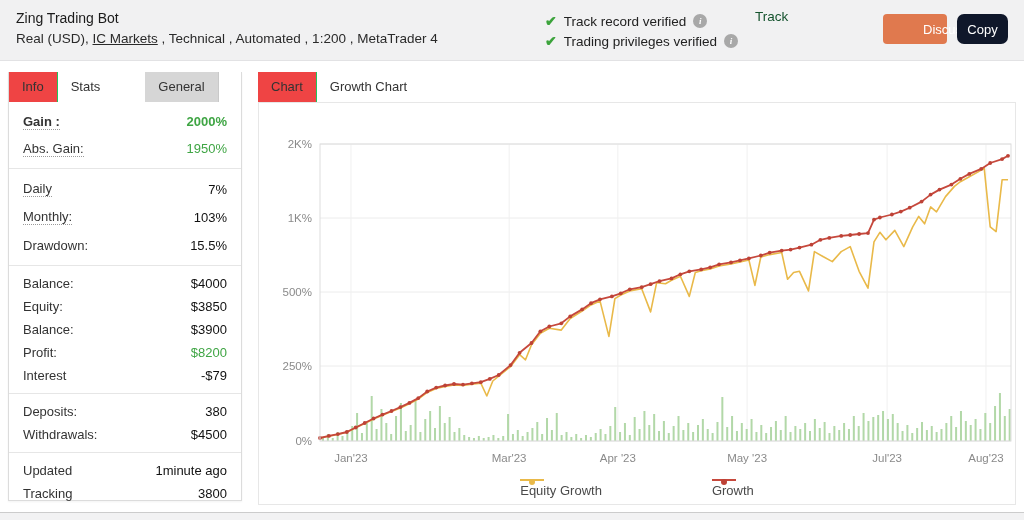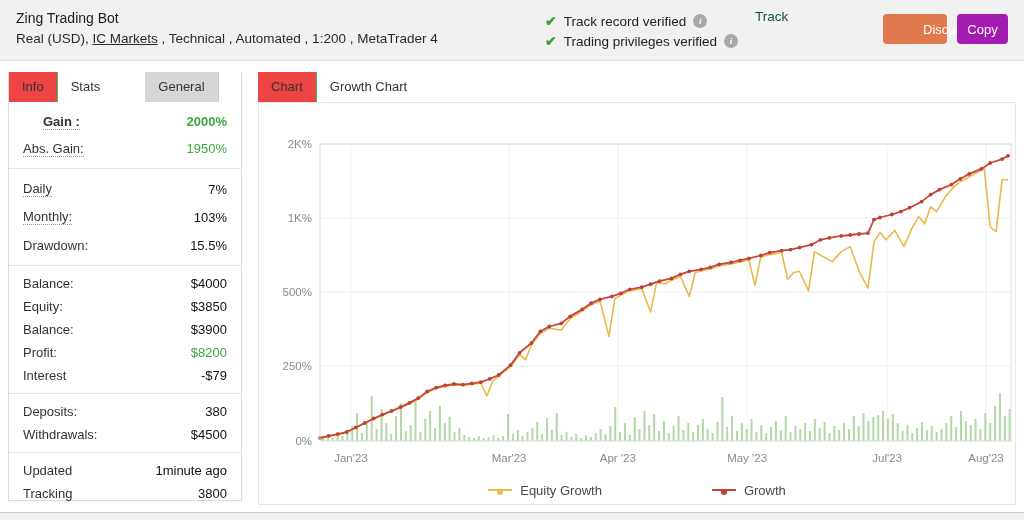--- a/index.html
+++ b/index.html
@@ -17,49 +17,49 @@
   .verified{position:absolute;left:545px;top:11px;font-size:13.5px;color:#222;}
   .vrow{display:flex;align-items:center;height:20px;}
   .check{color:#3ca33c;font-weight:bold;font-size:14px;margin-right:7px;}
   .info-i{display:inline-block;width:14px;height:14px;border-radius:50%;
     background:#a8a8a8;color:#fff;font-size:9px;line-height:14px;text-align:center;
     font-family:"Liberation Serif",serif;font-style:italic;font-weight:bold;margin-left:7px;cursor:pointer;}
   .track-label{position:absolute;left:755px;top:9px;font-size:13.5px;color:#14532d;}
   .btn{position:absolute;top:14px;height:30px;border:none;border-radius:4px;
     color:#fff;font-size:13px;font-family:"Liberation Sans",sans-serif;cursor:pointer;}
   .btn-discuss{left:883px;width:64px;background:#e0794e;padding-left:40px;}
-  .btn-copy{left:957px;width:51px;background:#a21caf;}
+  .btn-copy{left:957px;width:51px;background:#0f172a;border-radius:7px;}
   
   .stats-panel{position:absolute;left:8px;top:72px;width:234px;height:429px;
     background:#fff;border:1px solid #dcdcdc;border-top:none;box-sizing:border-box;
     box-shadow:0 1px 2px rgba(0,0,0,.05);}
   .tabs{display:flex;height:30px;font-size:13px;color:#333;}
   .tab{padding:0 13px;line-height:30px;cursor:pointer;white-space:nowrap;}
   .tab.dim{background:#ef4444;border-right:1px solid #22c55e;}
   .tab.active{background:#ffffff;}
   .tab.gray{background:#d6d6d6;border-right:1px solid #c9c9c9;margin-left:32px;}
   .rows{padding-top:6px;}
   .row{display:flex;justify-content:space-between;align-items:center;
     padding:0 14px;font-size:13px;color:#333;}
   .row .val{color:#111;}
   .h27{height:27px;} .h28{height:28px;} .h23{height:23px;}
   .divider{border-top:1px solid #e6e6e6;margin:6px 0;}
   .dotted{border-bottom:1px dotted #9a9a9a;cursor:pointer;}
-  .bold{font-weight:bold;margin-left:20px;}
+  .bold{font-weight:bold;}
   .green{color:#3fa544 !important;font-weight:bold;}
   .greenv{color:#3fa544 !important;}
   
   .chart-panel{position:absolute;left:258px;top:72px;width:758px;height:433px;}
   .chart-tabs{display:flex;height:30px;font-size:13px;color:#333;}
   .chart-body{position:absolute;left:0;top:30px;width:758px;height:403px;
     background:#fff;border:1px solid #e7e7e7;box-sizing:border-box;}
   svg{display:block;}
   .legend{position:absolute;left:0;bottom:6px;width:100%;display:flex;
     justify-content:center;gap:110px;font-size:13px;color:#4a4a4a;}
-  .legend-item{display:flex;align-items:center;gap:8px;cursor:pointer;}
+  .legend-item{display:flex;gap:0;cursor:pointer;flex-direction:column;}
   .lmark{position:relative;width:24px;height:2px;}
   .lmark .dot{position:absolute;left:9px;top:-2px;width:6px;height:6px;border-radius:50%;}
   
   .footer{position:absolute;left:0;top:512px;width:1024px;height:8px;
     background:#f2f2f3;border-top:1px solid #cccccc;}
 </style>
 </head>
 <body>
 
 <div class="header">

